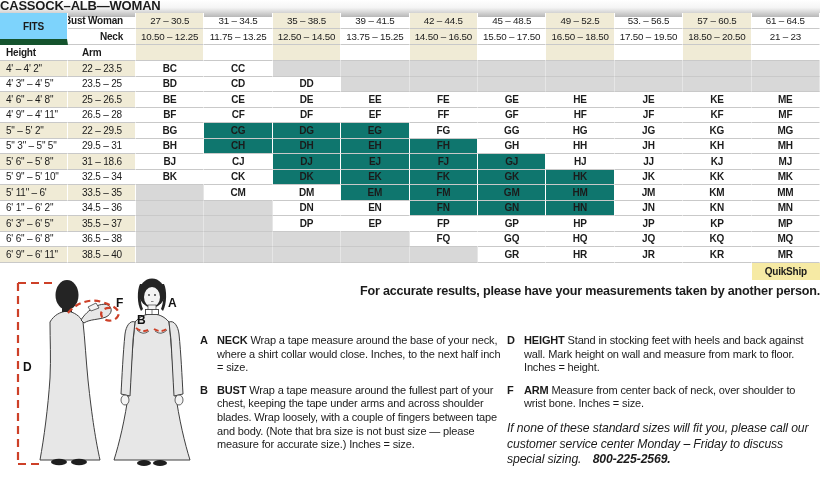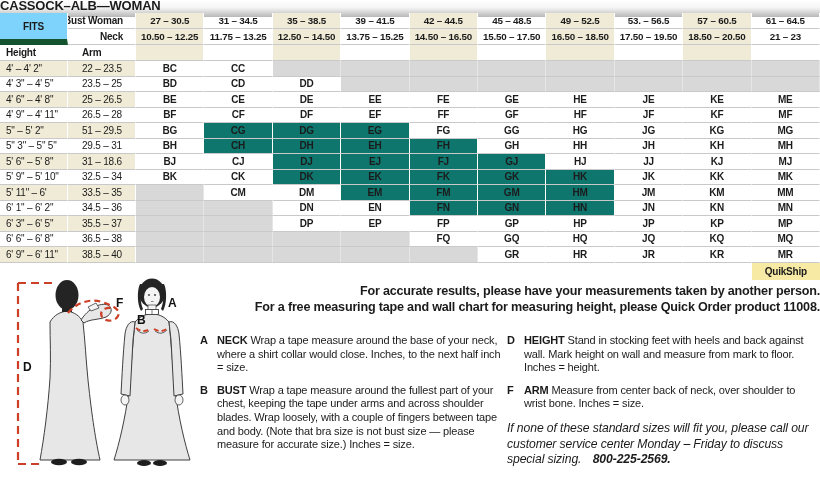--- a/index.html
+++ b/index.html
@@ -13,21 +13,21 @@
     font-size:13px; font-weight:bold; letter-spacing:-0.2px; line-height:12px; }
 
   
   .size-grid { position:absolute; top:13px; left:0; width:820px; display:grid;
     grid-template-columns:68px 68px repeat(10,1fr);
     grid-template-rows:16px 16px 16px repeat(13,15.5px) 17px; }
   .c { font-size:10px; letter-spacing:-0.2px; display:flex; align-items:center;
     border-right:1px solid #fff; border-bottom:1px solid #c9c9c9; overflow:hidden; white-space:nowrap; }
   .fits { background:#7dd3fc; justify-content:center; font-weight:bold; border-bottom:6px solid #14532d; }
   .rowlab { justify-content:flex-end; padding-right:12px; font-weight:bold; }
-  .hdr { justify-content:center; font-weight:bold; font-size:9.8px; }
+  .hdr { justify-content:center; font-weight:normal; font-size:9.8px; }
   .cream { background:#f0ebd6; }
   .lab { font-weight:bold; padding-left:6px; }
   .lab.arm { padding-left:14px; }
   .ht { padding-left:6px; }
   .ht.arm { padding-left:14px; }
   .code { justify-content:center; font-weight:bold; }
   .na { background:#d8d8d8; border-right:1px solid #e6e6e6; }
   .hl { background:#0f766e; }
   .quik { background:#f6eaa4; justify-content:center; font-weight:bold; border:none; }
 
@@ -134,21 +134,21 @@
       <div class="c code">CF</div>
       <div class="c code">DF</div>
       <div class="c code">EF</div>
       <div class="c code">FF</div>
       <div class="c code">GF</div>
       <div class="c code">HF</div>
       <div class="c code">JF</div>
       <div class="c code">KF</div>
       <div class="c code">MF</div>
       <div class="c ht cream">5" – 5' 2"</div>
-      <div class="c ht arm cream">51 – 29.5</div>
+      <div class="c ht arm cream">22 – 29.5</div>
       <div class="c code">BG</div>
       <div class="c code hl">CG</div>
       <div class="c code hl">DG</div>
       <div class="c code hl">EG</div>
       <div class="c code">FG</div>
       <div class="c code">GG</div>
       <div class="c code">HG</div>
       <div class="c code">JG</div>
       <div class="c code">KG</div>
       <div class="c code">MG</div>
@@ -290,21 +290,20 @@
       <path d="M134,50 Q141,55.5 148,51 M152,51 Q159,55.5 166,50" fill="none" stroke="#cd4028" stroke-width="2" stroke-dasharray="5 3"></path>
       <text x="21" y="93" font-size="12" font-weight="bold" fill="#111">D</text>
       <text x="114" y="29" font-size="12" font-weight="bold" fill="#111">F</text>
       <text x="166" y="29" font-size="12" font-weight="bold" fill="#111">A</text>
       <text x="135" y="46" font-size="12" font-weight="bold" fill="#111">B</text>
     </svg>
   </div>
 
   <div class="center-note">
     <div>For accurate results, please have your measurements taken by another person.</div>
-    <div>For a free measuring tape and wall chart for measuring height, please Quick Order product 11008.</div>
   </div>
 
   <div class="instr-col left">
       <div class="instr-item"><span class="instr-letter">A</span><span class="instr-term">NECK </span><span>Wrap a tape measure around the base of your neck, where a shirt collar would close. Inches, to the next half inch = size.</span></div>
       <div class="instr-item"><span class="instr-letter">B</span><span class="instr-term">BUST </span><span>Wrap a tape measure around the fullest part of your chest, keeping the tape under arms and across shoulder blades. Wrap loosely, with a couple of fingers between tape and body. (Note that bra size is not bust size — please measure for accurate size.) Inches = size.</span></div>
     </div>
   <div class="instr-col right">
       <div class="instr-item"><span class="instr-letter">D</span><span class="instr-term">HEIGHT </span><span>Stand in stocking feet with heels and back against wall. Mark height on wall and measure from mark to floor. Inches = height.</span></div>
       <div class="instr-item"><span class="instr-letter">F</span><span class="instr-term">ARM </span><span>Measure from center back of neck, over shoulder to wrist bone. Inches = size.</span></div>
     </div>

